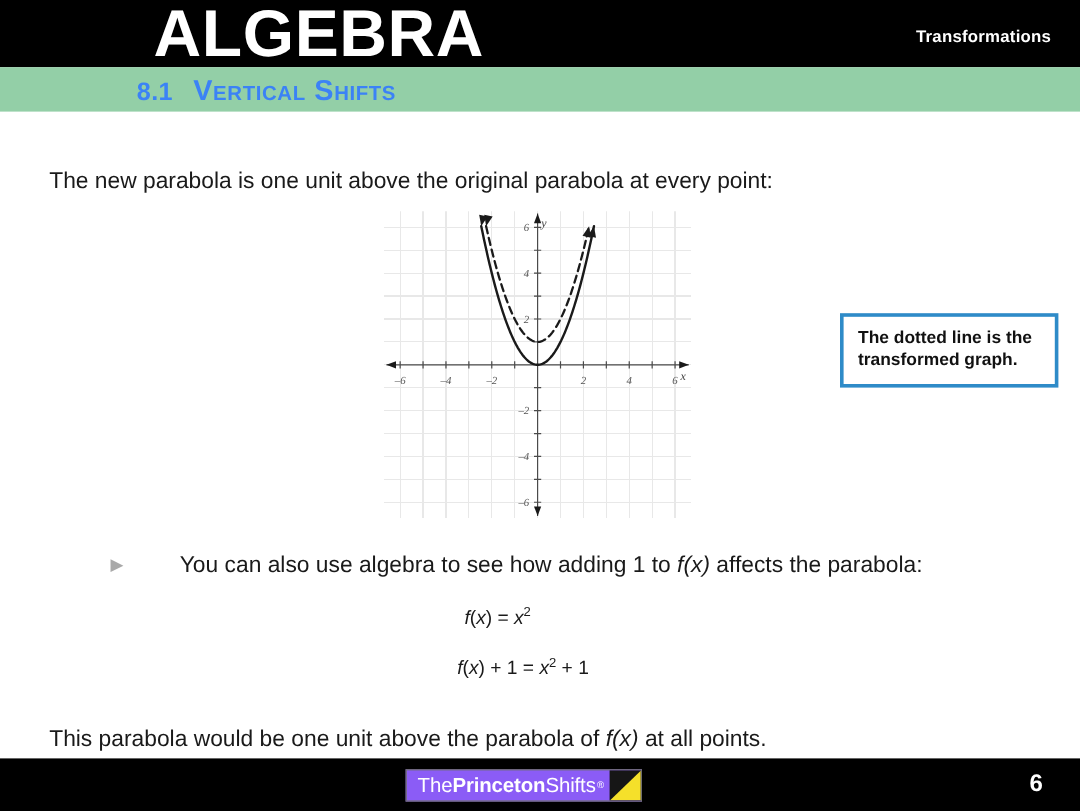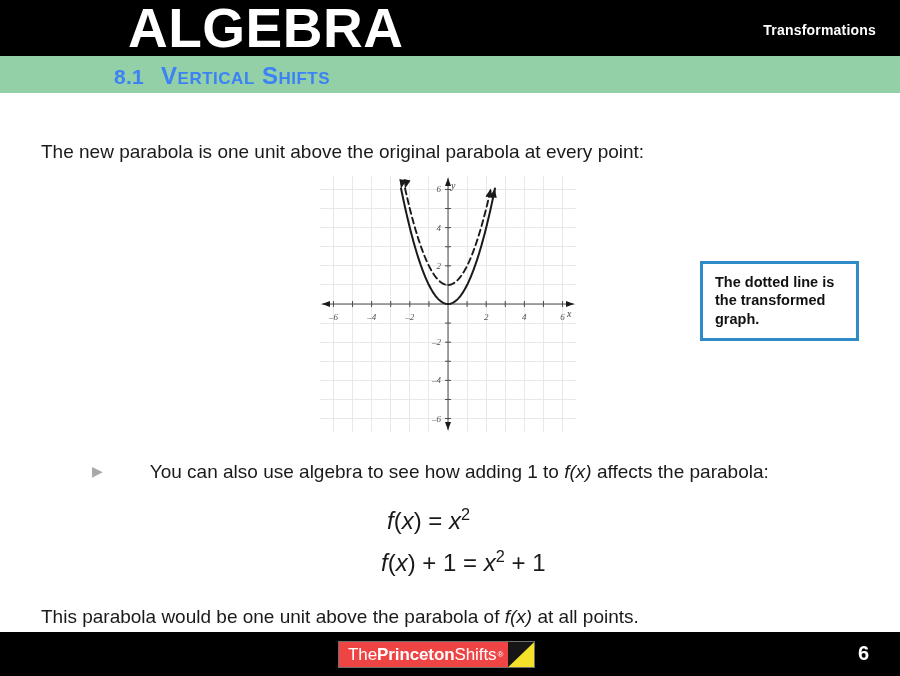--- a/index.html
+++ b/index.html
@@ -110,40 +110,40 @@
   }
   sup.exp {
     font-size: 0.68em;
     vertical-align: super;
     line-height: 0;
   }
 
   
   .equation {
     position: absolute;
-    font-size: 24px;
+    font-size: 16px;
     color: #1a1a1a;
     white-space: nowrap;
   }
   .eq-1 { left: 387px; top: 507px; }
   .eq-2 { left: 381px; top: 549px; text-align: center; }
 
   
   .graph-wrap {
     position: absolute;
     left: 320px; top: 176px;
     width: 256px; height: 256px;
   }
   .graph-wrap svg { display: block; }
 
   
   .callout {
     position: absolute;
     left: 700px; top: 261px;
-    width: 159px;
+    width: 182px;
     box-sizing: border-box;
     background: #ffffff;
     border: 3px solid #2e8bc8;
     padding: 9px 10px 10px 12px;
   }
   .callout-text {
     font-size: 14.5px;
     font-weight: bold;
     color: #111111;
     line-height: 1.27;
@@ -156,21 +156,21 @@
     width: 900px; height: 44px;
     background: #000000;
   }
   .logo {
     position: absolute;
     left: 338px; top: 641px;
     height: 25px;
     display: flex;
     align-items: stretch;
     border: 1px solid #6e6e6e;
-    background: #ef4444;
+    background: #8b5cf6;
   }
   .logo-text {
     display: flex;
     align-items: center;
     padding: 0 5px 0 9px;
     font-size: 17px;
     color: #ffffff;
     letter-spacing: -0.1px;
     white-space: nowrap;
   }

